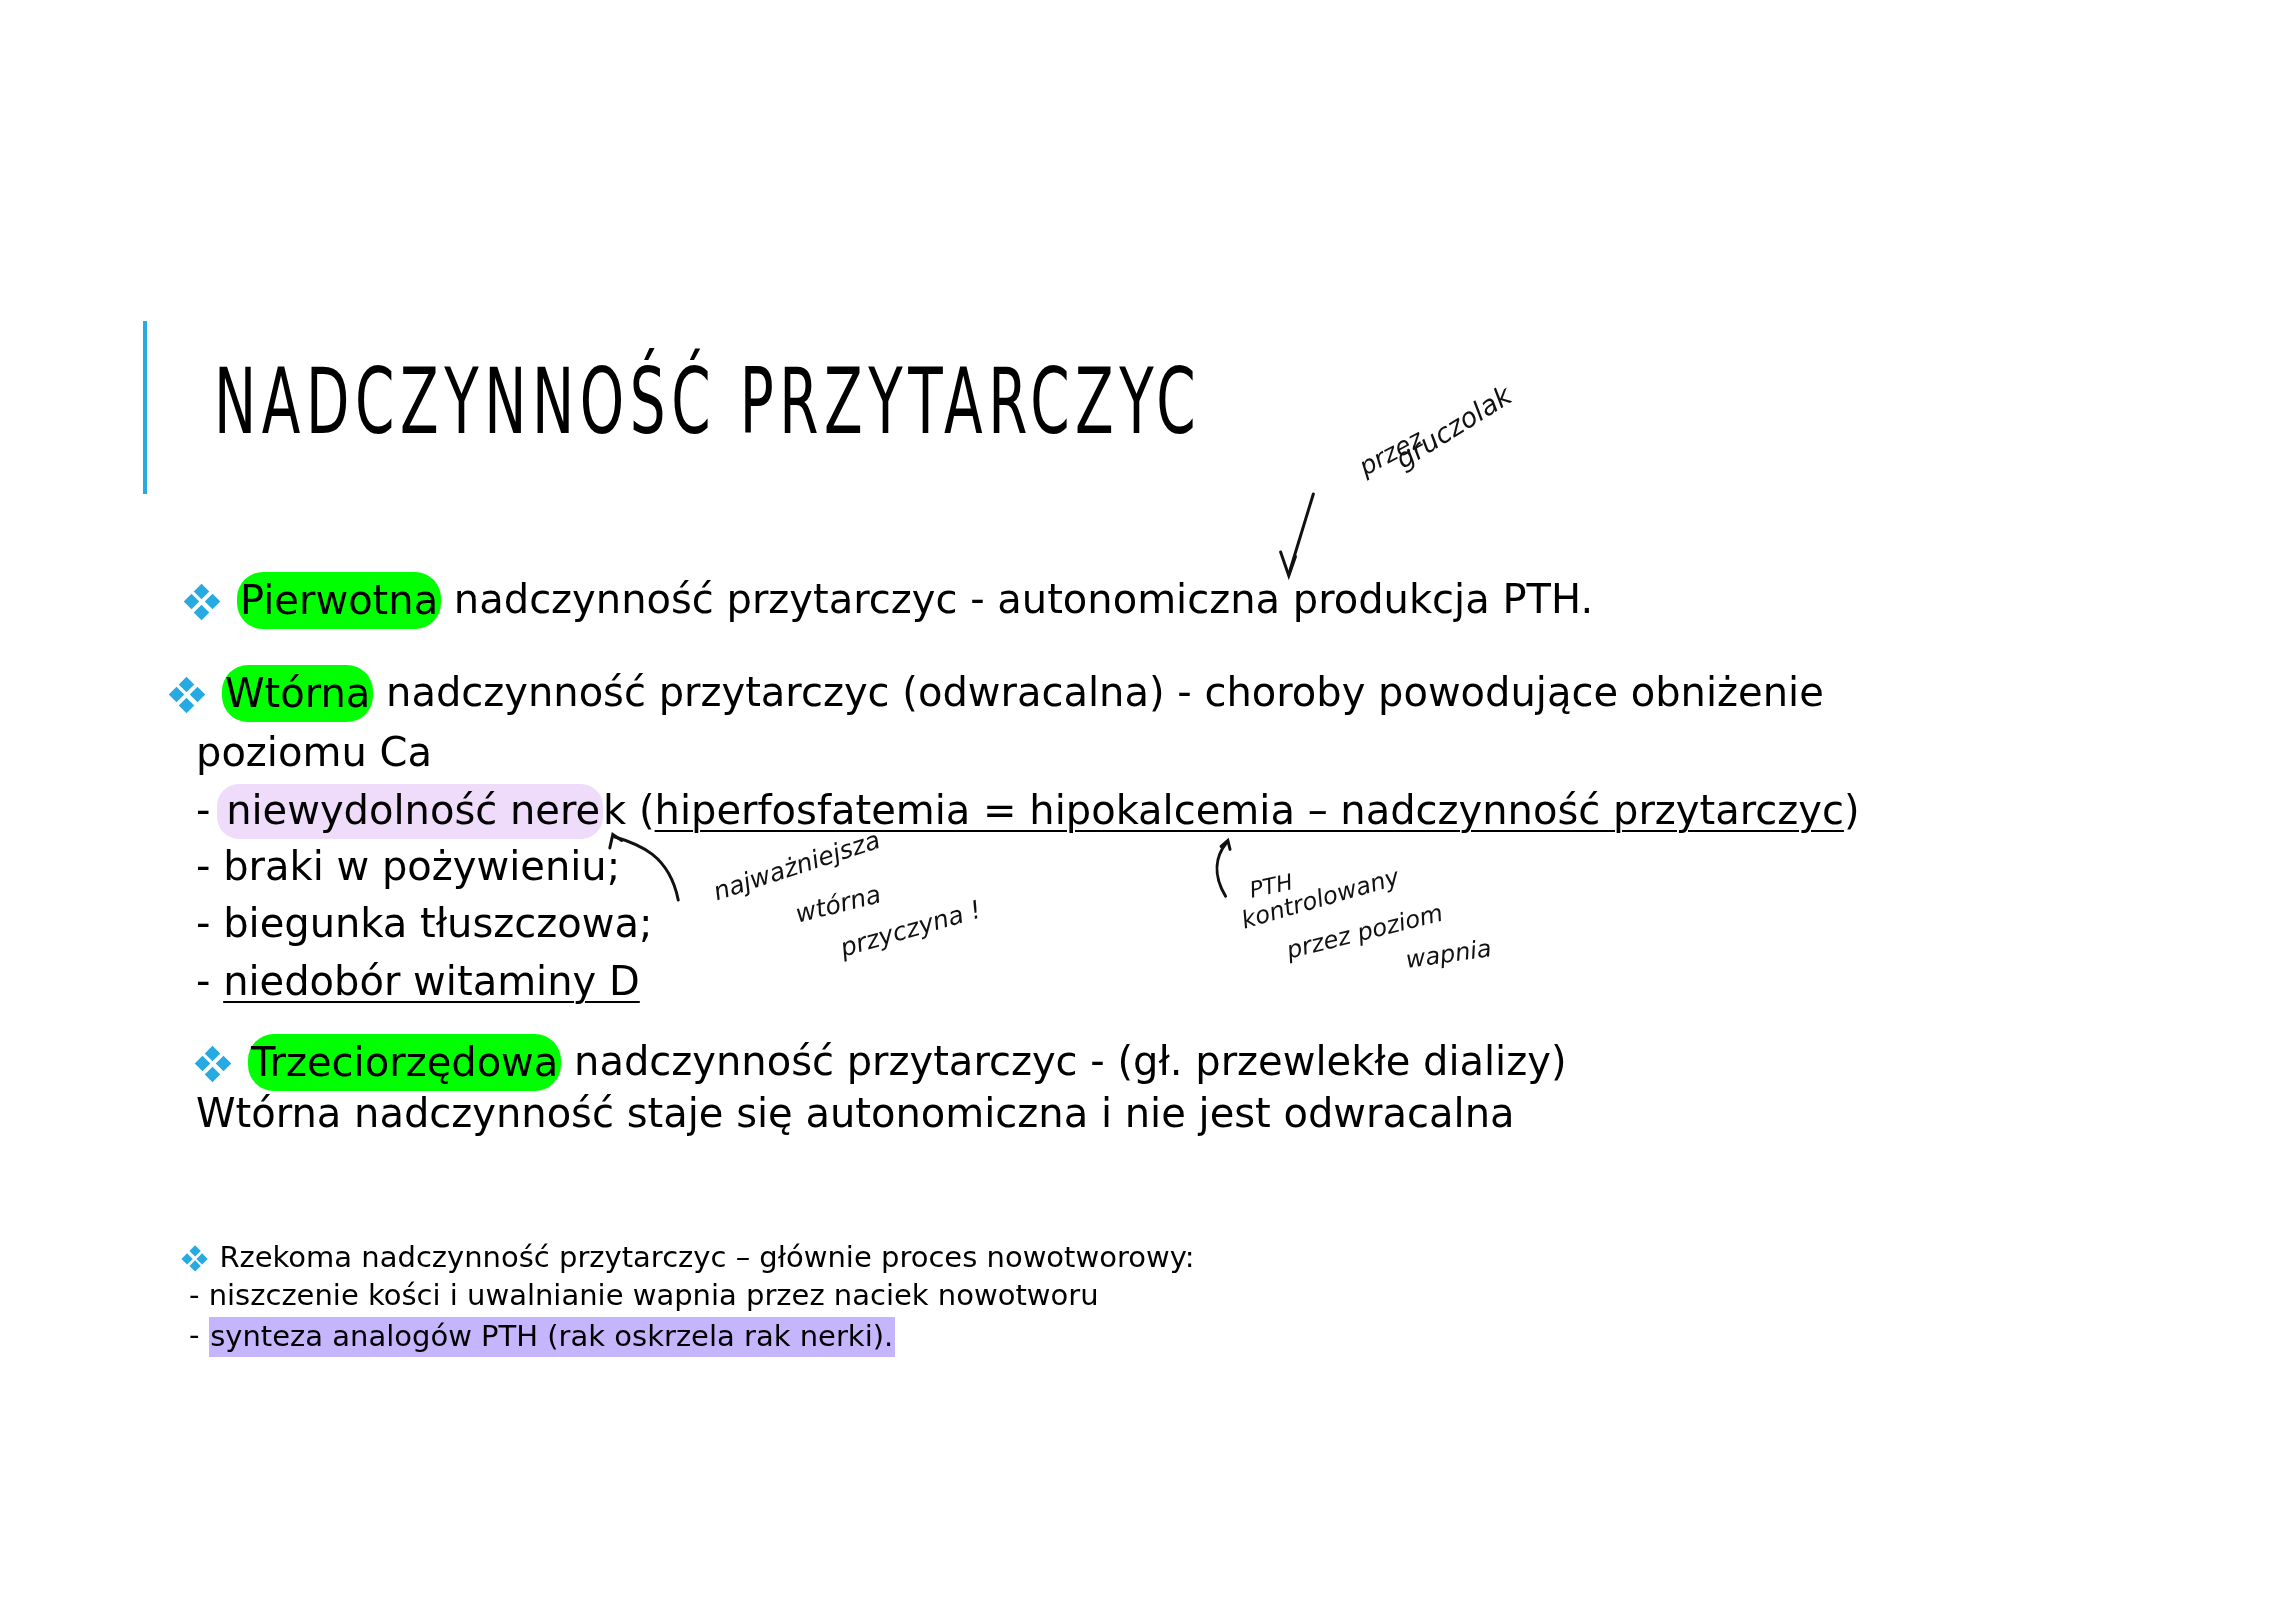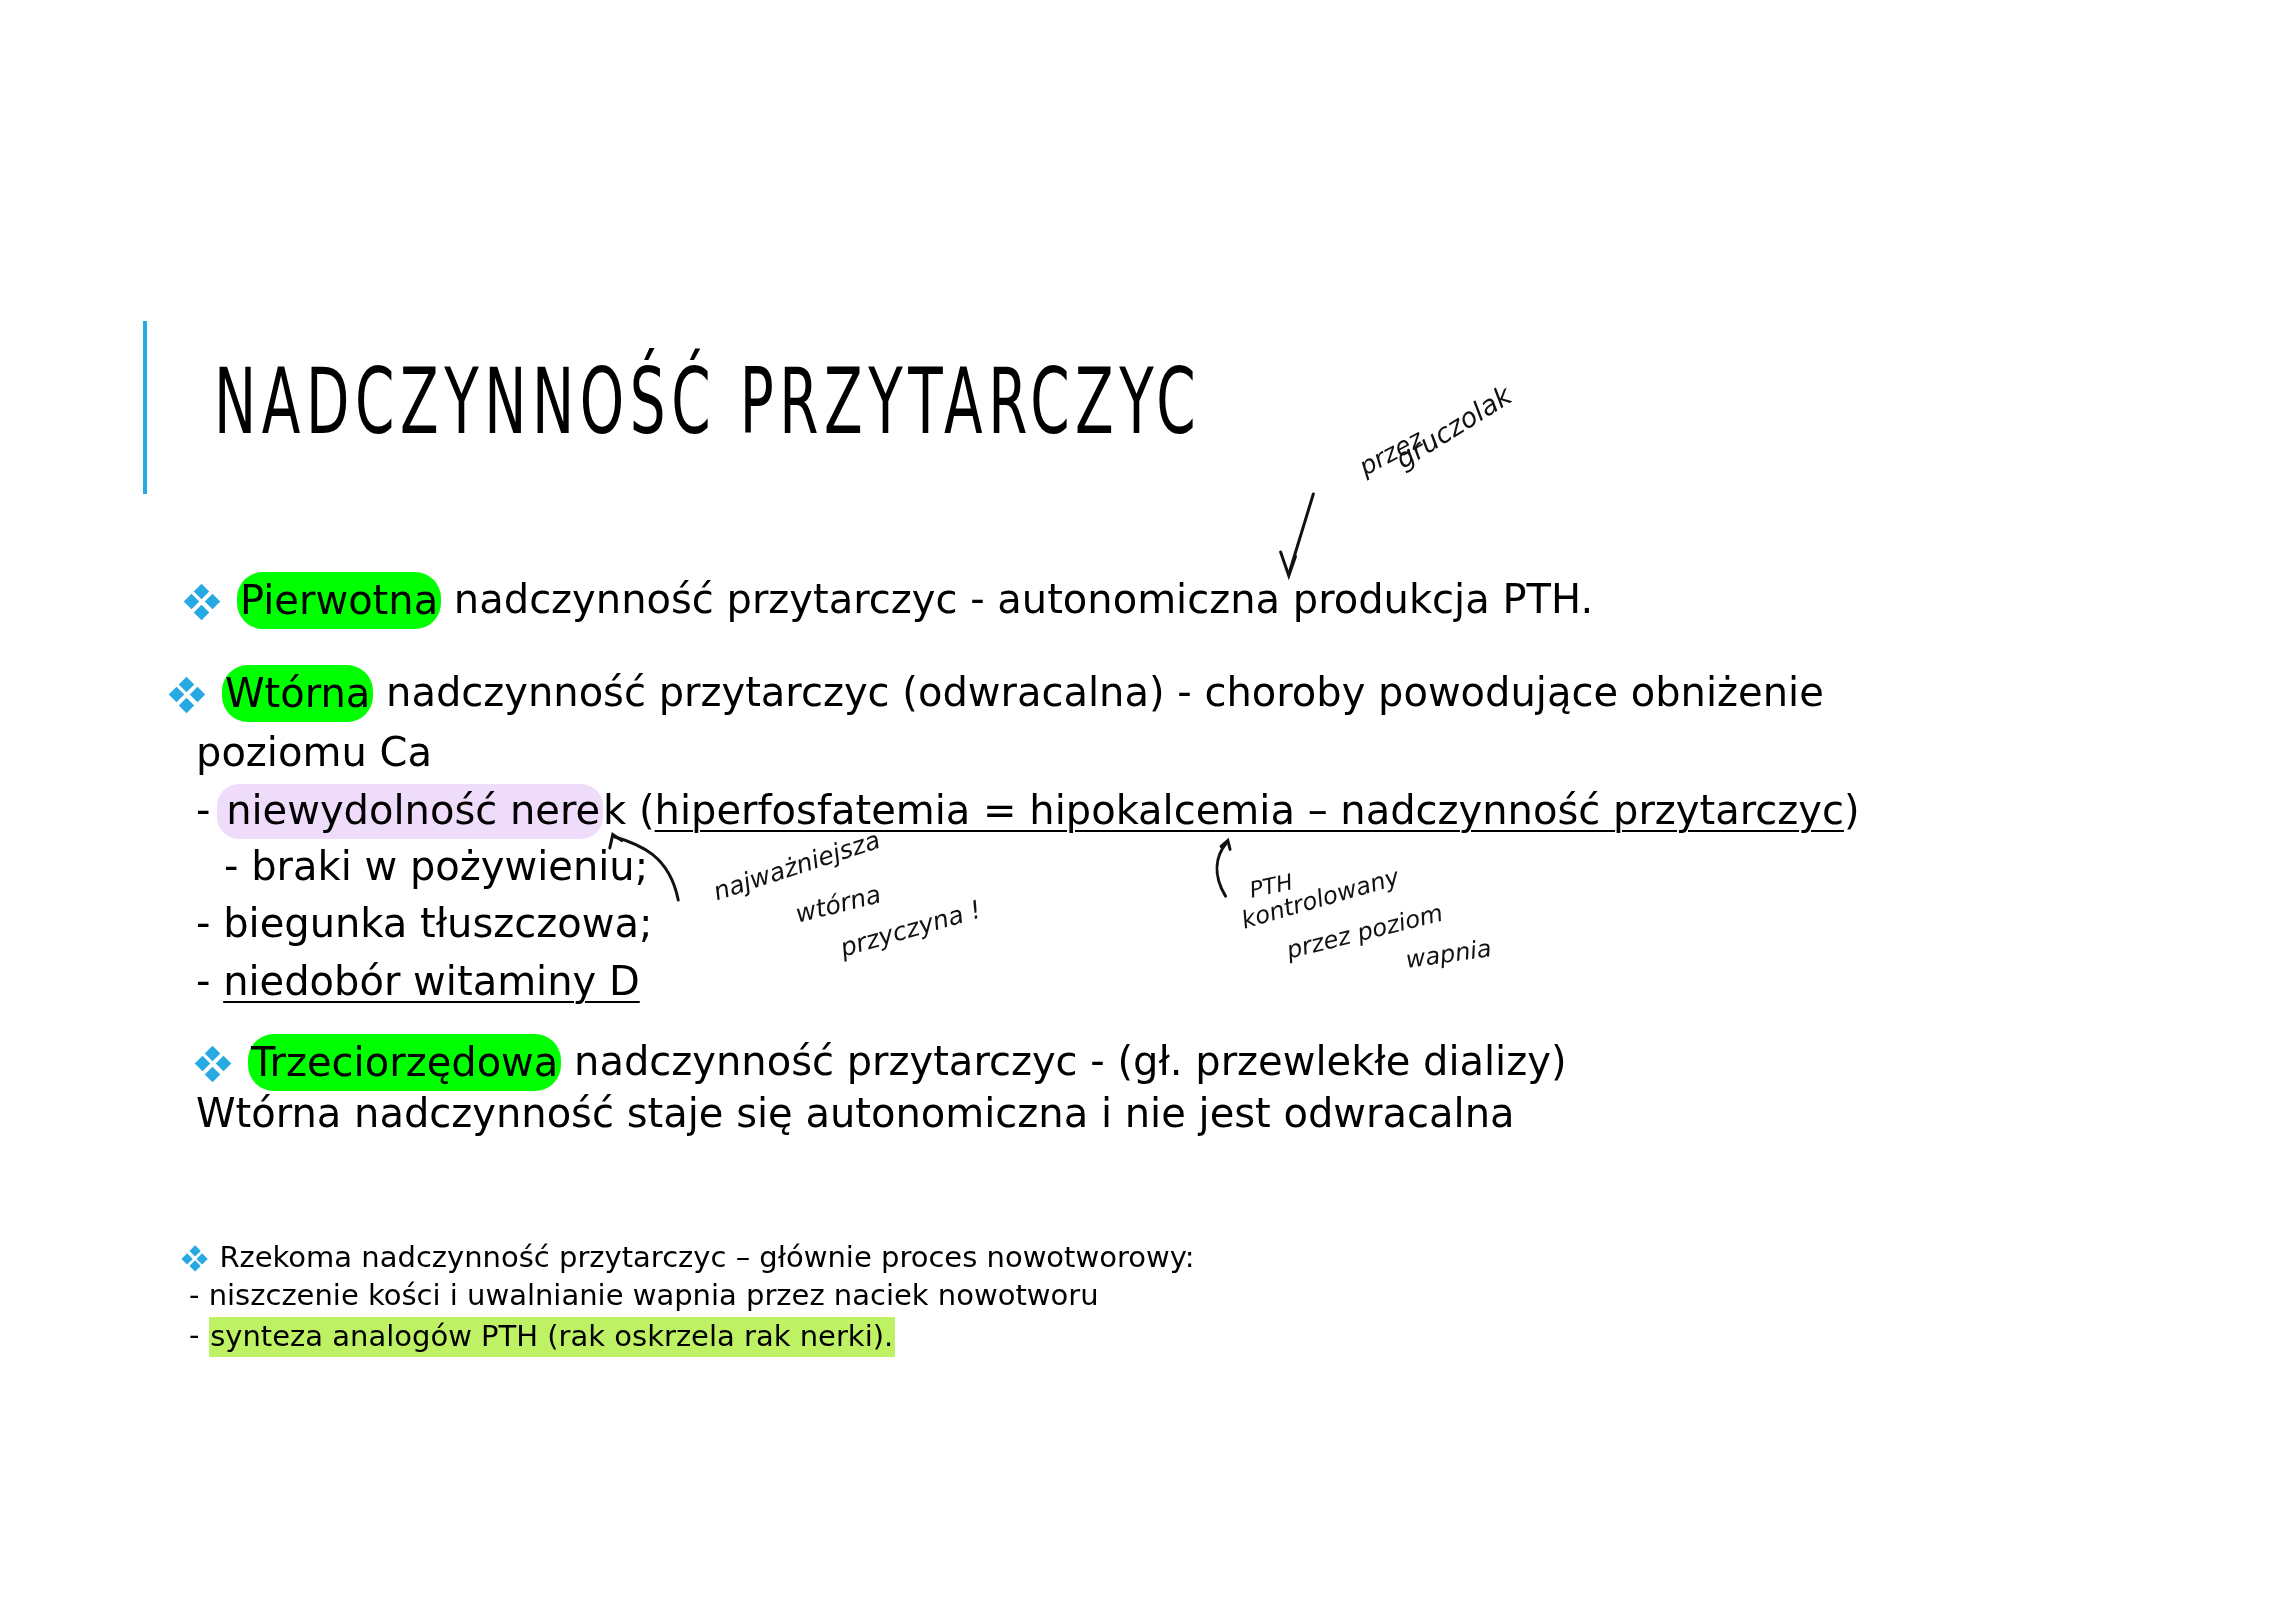--- a/index.html
+++ b/index.html
@@ -18,21 +18,21 @@
     .bullet i:nth-child(2) { left: 3px; top: 13.4px; }
     .bullet i:nth-child(3) { left: 24px; top: 13.4px; }
     .bullet i:nth-child(4) { left: 13.4px; top: 24px; }
     .bullet.sm { width: 28px; height: 28px; margin-right: 10.4px; }
     .bullet.sm i { width: 8.2px; height: 8.2px; }
     .bullet.sm i:nth-child(1) { left: 9.7px; top: 2.2px; }
     .bullet.sm i:nth-child(2) { left: 2.2px; top: 9.7px; }
     .bullet.sm i:nth-child(3) { left: 17px; top: 9.7px; }
     .bullet.sm i:nth-child(4) { left: 9.7px; top: 17px; }
     .hl-green { background: #00ff00; padding: 4.5px 3px 7.4px 3px; border-radius: 26px; }
-    .hl-yellow { background: #bef264; padding: 1.5px 1.5px 4.5px 1.5px; text-align: right; }
+    .hl-yellow { background: #c4b5fd; padding: 1.5px 1.5px 4.5px 1.5px; text-align: right; }
     .hl-lilac { background: #efdcfb; border-radius: 22px; padding: 3px 3px 6px 9px; margin-left: -6px; }
     .u { text-decoration: underline; text-decoration-thickness: 2.2px; text-underline-offset: 6px; }
     svg.ink { position: absolute; left: 0; top: 0; width: 2295px; height: 1623px; pointer-events: none; }
     .hw { position: absolute; font-family: "DejaVu Sans", sans-serif; font-style: italic; color: #111;
           transform-origin: left center; white-space: nowrap; }
   </style>
 </head>
 <body>
 
 <div class="accent-bar"></div>
@@ -43,21 +43,21 @@
 </div>
 
 <div class="line big" style="left:168px; top:672px;">
   <span class="bullet"><i></i><i></i><i></i><i></i></span><span class="hl-green">Wtórna</span><span> nadczynność przytarczyc (odwracalna) - choroby powodujące obniżenie</span>
 </div>
 <div class="line big" style="left:196px; top:732px;">poziomu Ca</div>
 
 <div class="line big" style="left:196px; top:790px;">
   <span>- </span><span class="hl-lilac">niewydolność nere</span><span>k (</span><span class="u">hiperfosfatemia = hipokalcemia – nadczynność przytarczyc</span><span>)</span>
 </div>
-<div class="line big" style="left:196px; top:846px;margin-left:28px;">
+<div class="line big" style="left:196px; top:846px;">
   <span>- </span><span>braki w pożywieniu;</span>
 </div>
 <div class="line big" style="left:196px; top:903px;">
   <span>- </span><span>biegunka tłuszczowa;</span>
 </div>
 <div class="line big" style="left:196px; top:961px;">
   <span>- </span><span class="u">niedobór witaminy D</span>
 </div>
 
 <div class="line big" style="left:194px; top:1041px;">

